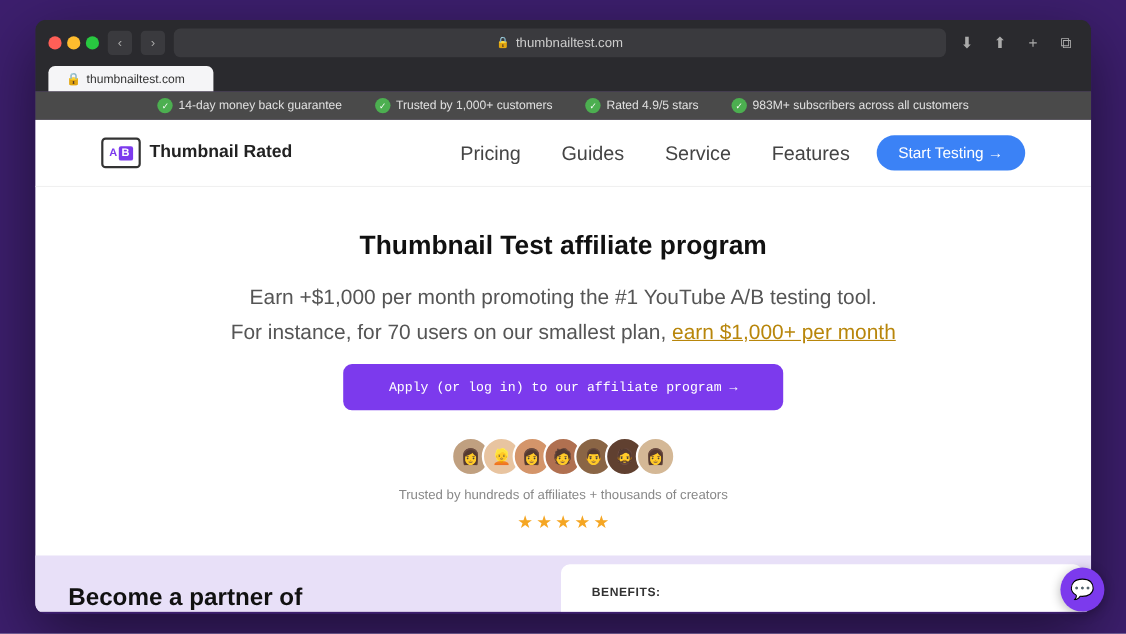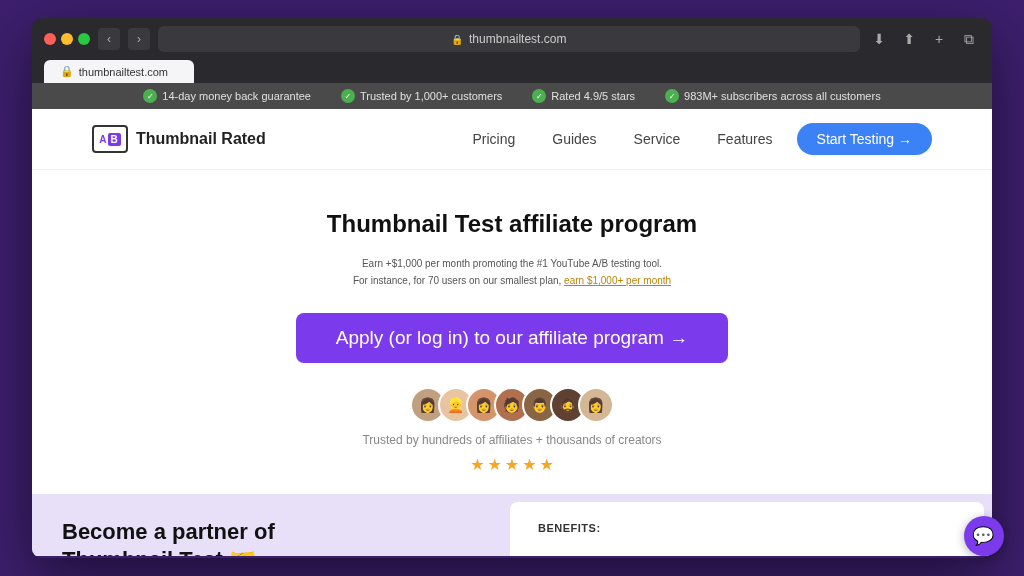--- a/index.html
+++ b/index.html
@@ -188,21 +188,21 @@
       color: #222;
     }
 
     .nav-links {
       display: flex;
       align-items: center;
       gap: 24px;
     }
 
     .nav-link {
-      font-size: 14px;
+      font-size: 18px;
       color: #444;
       text-decoration: none;
       cursor: pointer;
       padding-left: 13px;
     }
 
     .cta-button {
       background: #3b82f6;
       color: white;
       border: none;
@@ -224,44 +224,45 @@
 
     .hero-title {
       font-size: 24px;
       font-weight: 800;
       color: #111;
       margin-bottom: 16px;
       line-height: 1.2;
     }
 
     .hero-subtitle {
-      font-size: 10px;
+      font-size: 19px;
       color: #555;
       line-height: 1.7;
-      margin-bottom: 24px;
+      margin-bottom: 12px;
     }
 
     .highlight-link {
       color: #b8860b;
       font-weight: 500;
       text-decoration: underline;
     }
 
     .affiliate-btn {
       background: #7c3aed;
       color: white;
       border: none;
       border-radius: 8px;
       padding: 14px 40px;
-      font-size: 19px;
+      font-size: 12px;
       font-weight: 500;
       cursor: pointer;
       margin-bottom: 24px;
       display: inline-block;
       min-width: 400px;
+      font-family: Liberation Mono, monospace;
     }
 
     
     .avatar-group {
       display: flex;
       justify-content: center;
       align-items: center;
       margin-bottom: 10px;
     }
 

